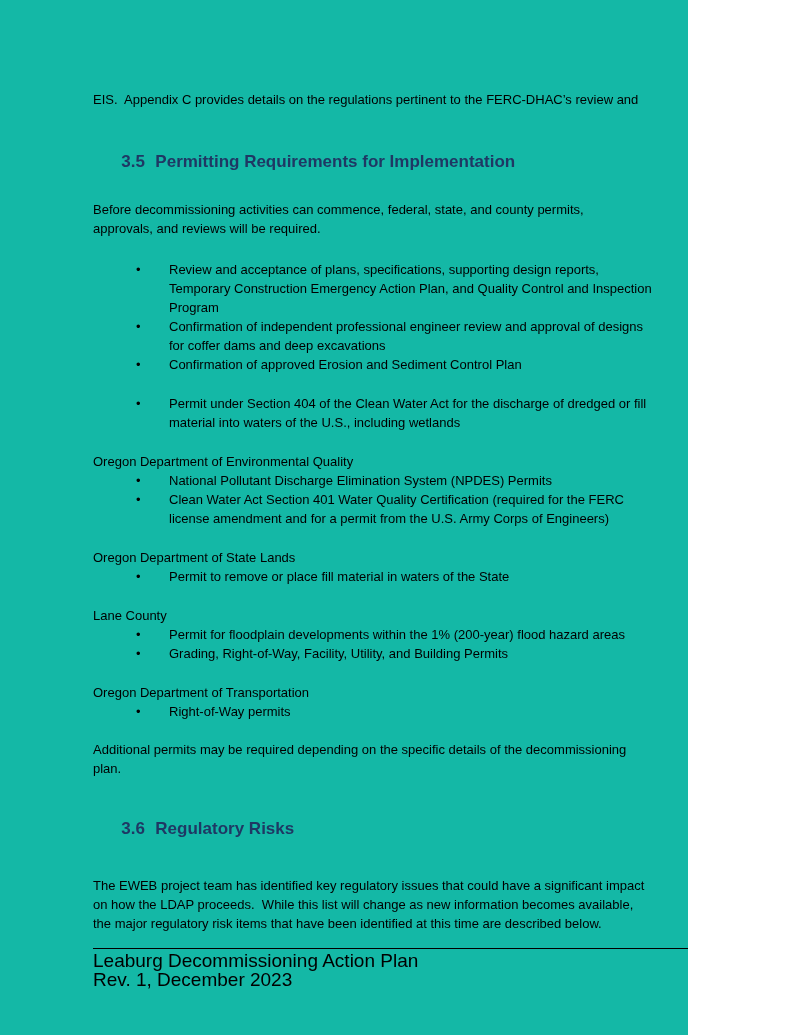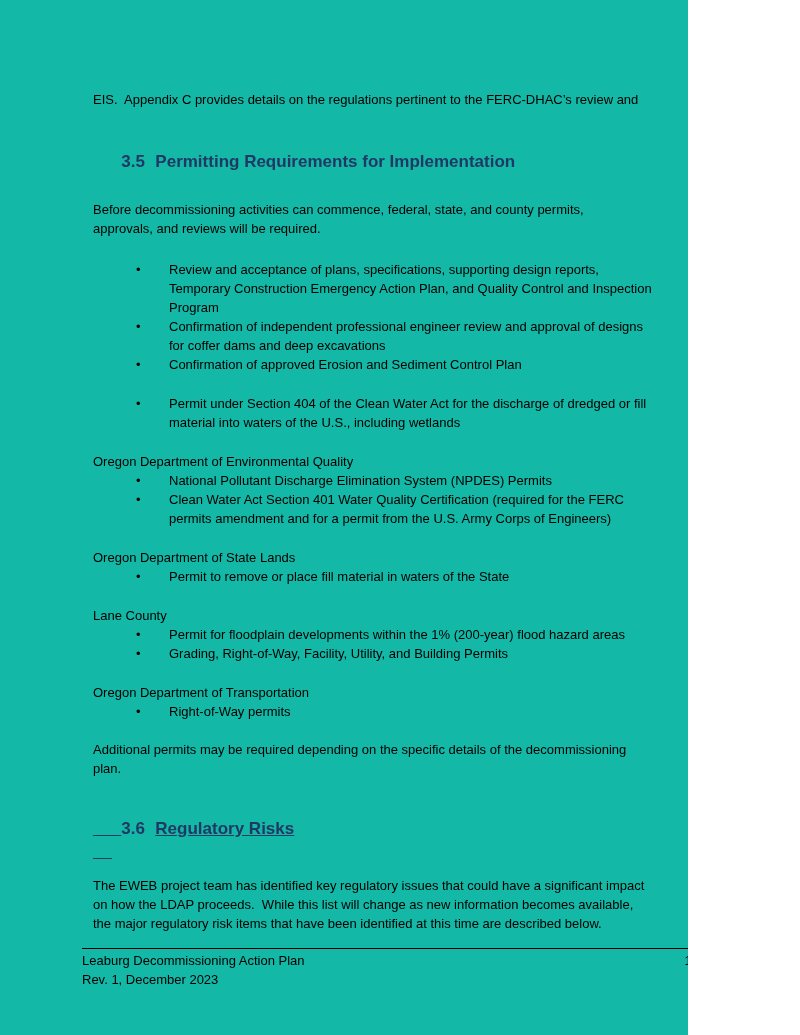--- a/index.html
+++ b/index.html
@@ -47,29 +47,29 @@
   .bullet-glyph {
     position: absolute;
     left: 43px;
     top: 0;
     height: 19px;
     line-height: 19px;
     font-size: 13px;
   }
   .bullet-lines { margin-left: 76px; }
   .p-additional { margin-top: 19px; }
-  .h36 { margin-top: 16px; text-decoration: underline; }
+  .h36 { margin-top: 16px; }
   .p-risks { margin-top: 13px; }
   .footer {
     position: absolute;
-    left: 82px;
+    left: 93px;
     top: 948px;
     width: 617px;
     border-top: 1px solid #000000;
-    font-size: 13px;
+    font-size: 19px;
     line-height: 19px;
     padding-top: 2px;
   }
   .footer-row1 {
     display: flex;
     justify-content: space-between;
   }
 </style>
 </head>
 <body>
@@ -129,21 +129,21 @@
       <div class="bullet-item">
         <span class="bullet-glyph">•</span>
         <div class="bullet-lines">
           <div class="line">National Pollutant Discharge Elimination System (NPDES) Permits</div>
         </div>
       </div>
       <div class="bullet-item">
         <span class="bullet-glyph">•</span>
         <div class="bullet-lines">
           <div class="line">Clean Water Act Section 401 Water Quality Certification (required for the FERC</div>
-          <div class="line">permits amendment and for a permit from the U.S. Army Corps of Engineers)</div>
+          <div class="line">license amendment and for a permit from the U.S. Army Corps of Engineers)</div>
         </div>
       </div>
     </div>
 
     <div class="sec">
       <div class="line">Oregon Department of State Lands</div>
       <div class="bullet-item">
         <span class="bullet-glyph">•</span>
         <div class="bullet-lines">
           <div class="line">Permit to remove or place fill material in waters of the State</div>

